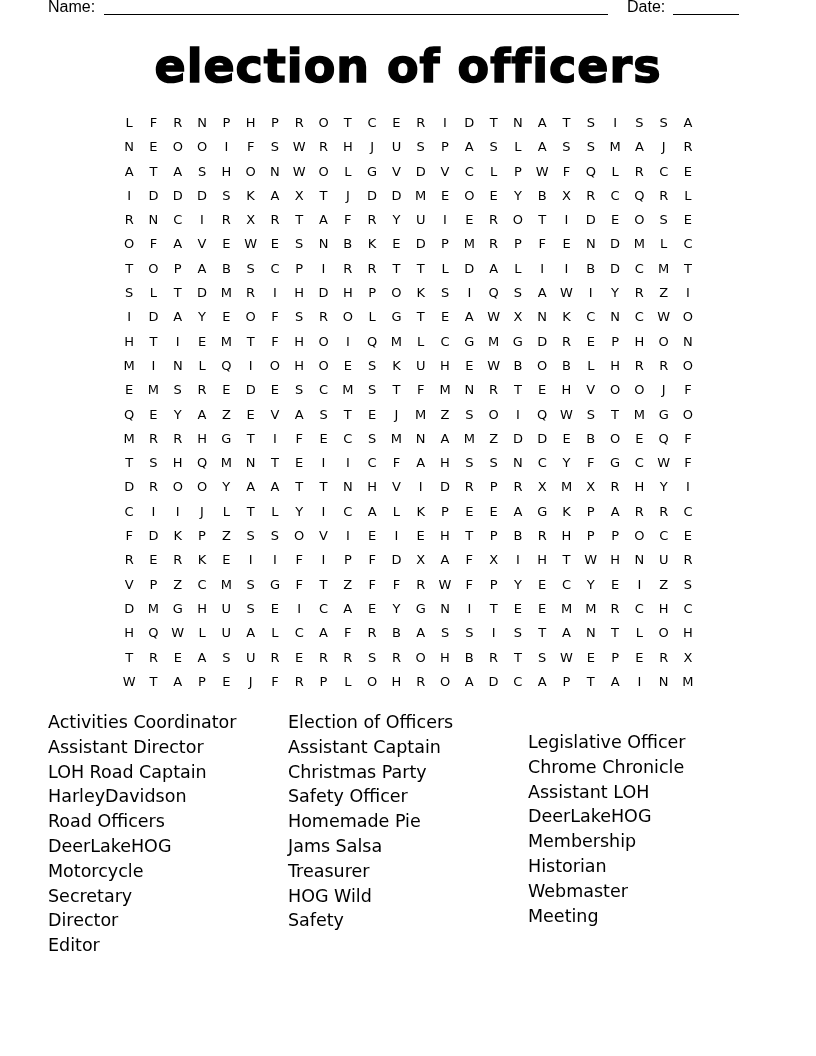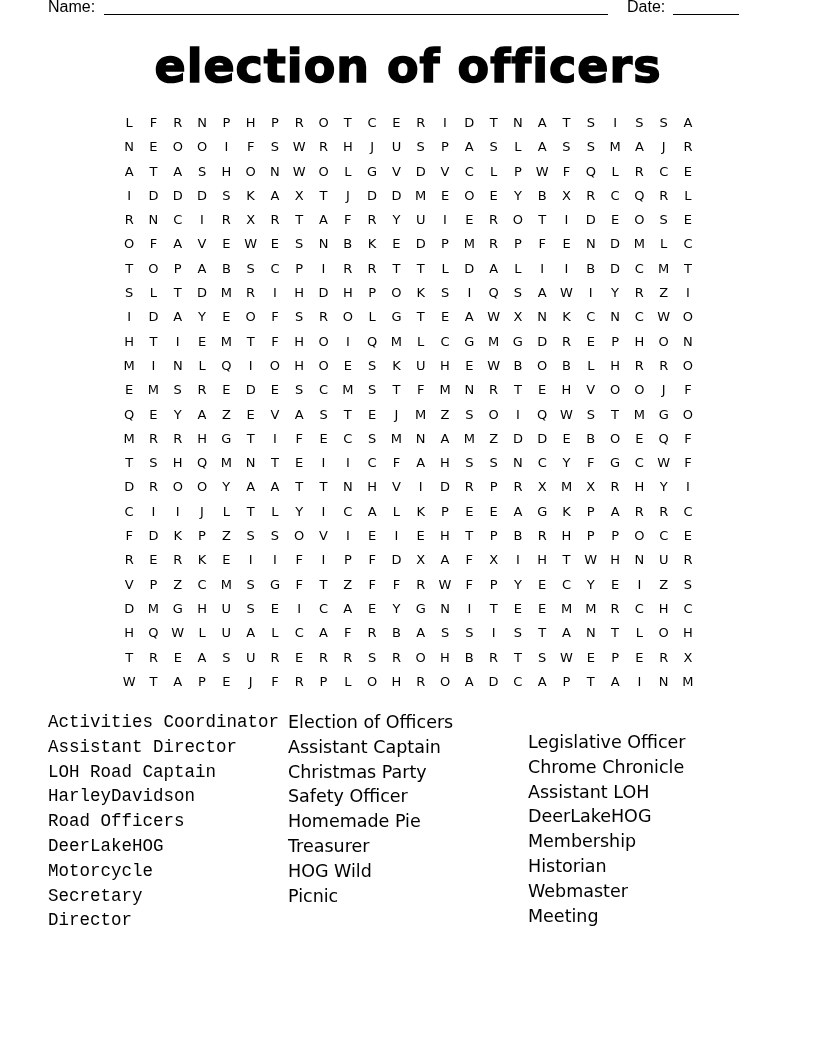--- a/index.html
+++ b/index.html
@@ -628,40 +628,42 @@
     <div class="cell">A</div>
     <div class="cell">P</div>
     <div class="cell">T</div>
     <div class="cell">A</div>
     <div class="cell">I</div>
     <div class="cell">N</div>
     <div class="cell">M</div>
   </div>
 
 <div class="words">
-  <div class="col" style="left:0px;font-family:Liberation Mono, monospace;" id="wcol0">
+  <div class="col" style="left:0px;" id="wcol0">
       <div class="word">Activities Coordinator</div>
       <div class="word">Assistant Director</div>
       <div class="word">LOH Road Captain</div>
       <div class="word">HarleyDavidson</div>
       <div class="word">Road Officers</div>
       <div class="word">DeerLakeHOG</div>
       <div class="word">Motorcycle</div>
       <div class="word">Secretary</div>
       <div class="word">Director</div>
+      <div class="word">Editor</div>
     </div>
   <div class="col" style="left:240px;" id="wcol1">
       <div class="word">Election of Officers</div>
       <div class="word">Assistant Captain</div>
       <div class="word">Christmas Party</div>
       <div class="word">Safety Officer</div>
       <div class="word">Homemade Pie</div>
+      <div class="word">Jams Salsa</div>
       <div class="word">Treasurer</div>
       <div class="word">HOG Wild</div>
-      <div class="word">Picnic</div>
+      <div class="word">Safety</div>
     </div>
   <div class="col" style="left:480px;margin-top:20px;" id="wcol2">
       <div class="word">Legislative Officer</div>
       <div class="word">Chrome Chronicle</div>
       <div class="word">Assistant LOH</div>
       <div class="word">DeerLakeHOG</div>
       <div class="word">Membership</div>
       <div class="word">Historian</div>
       <div class="word">Webmaster</div>
       <div class="word">Meeting</div>

